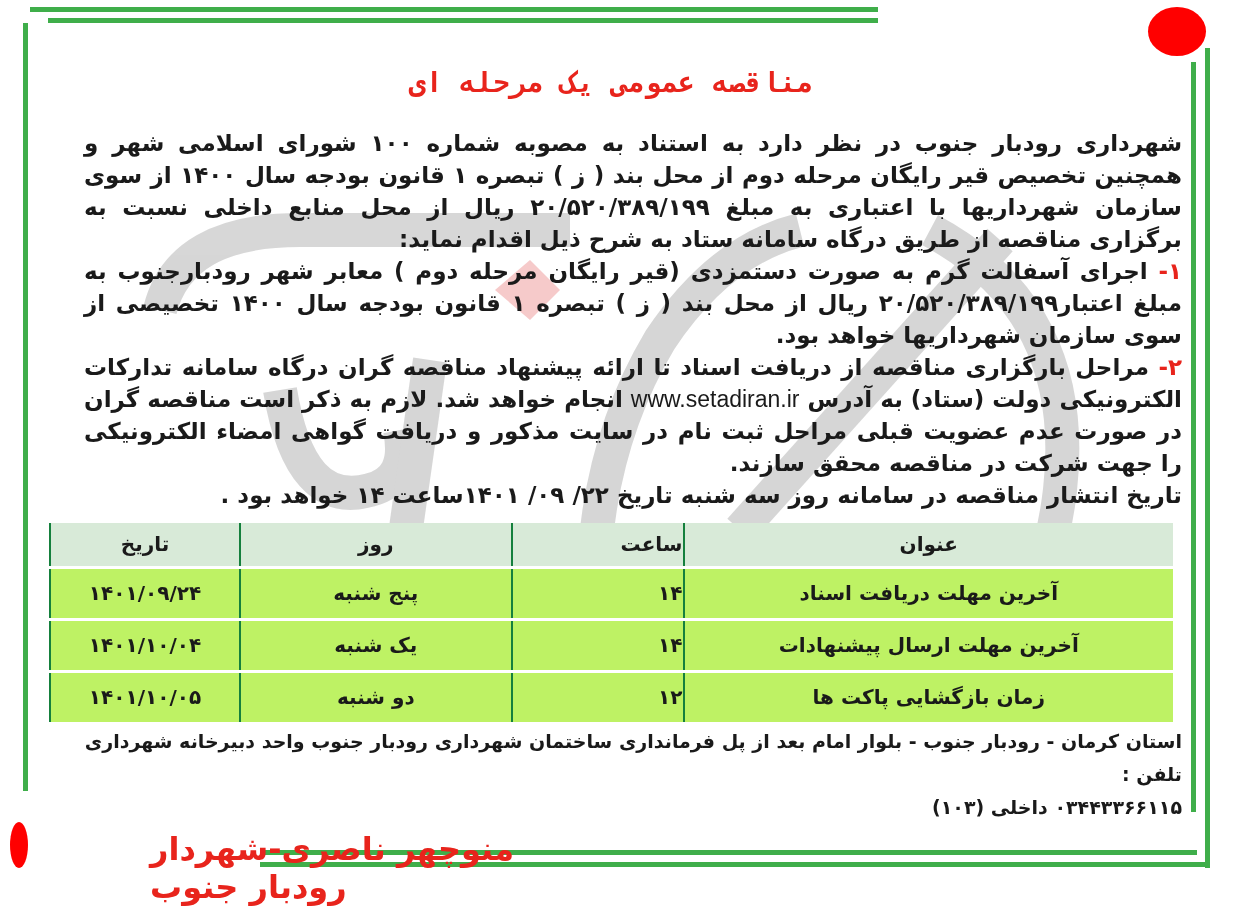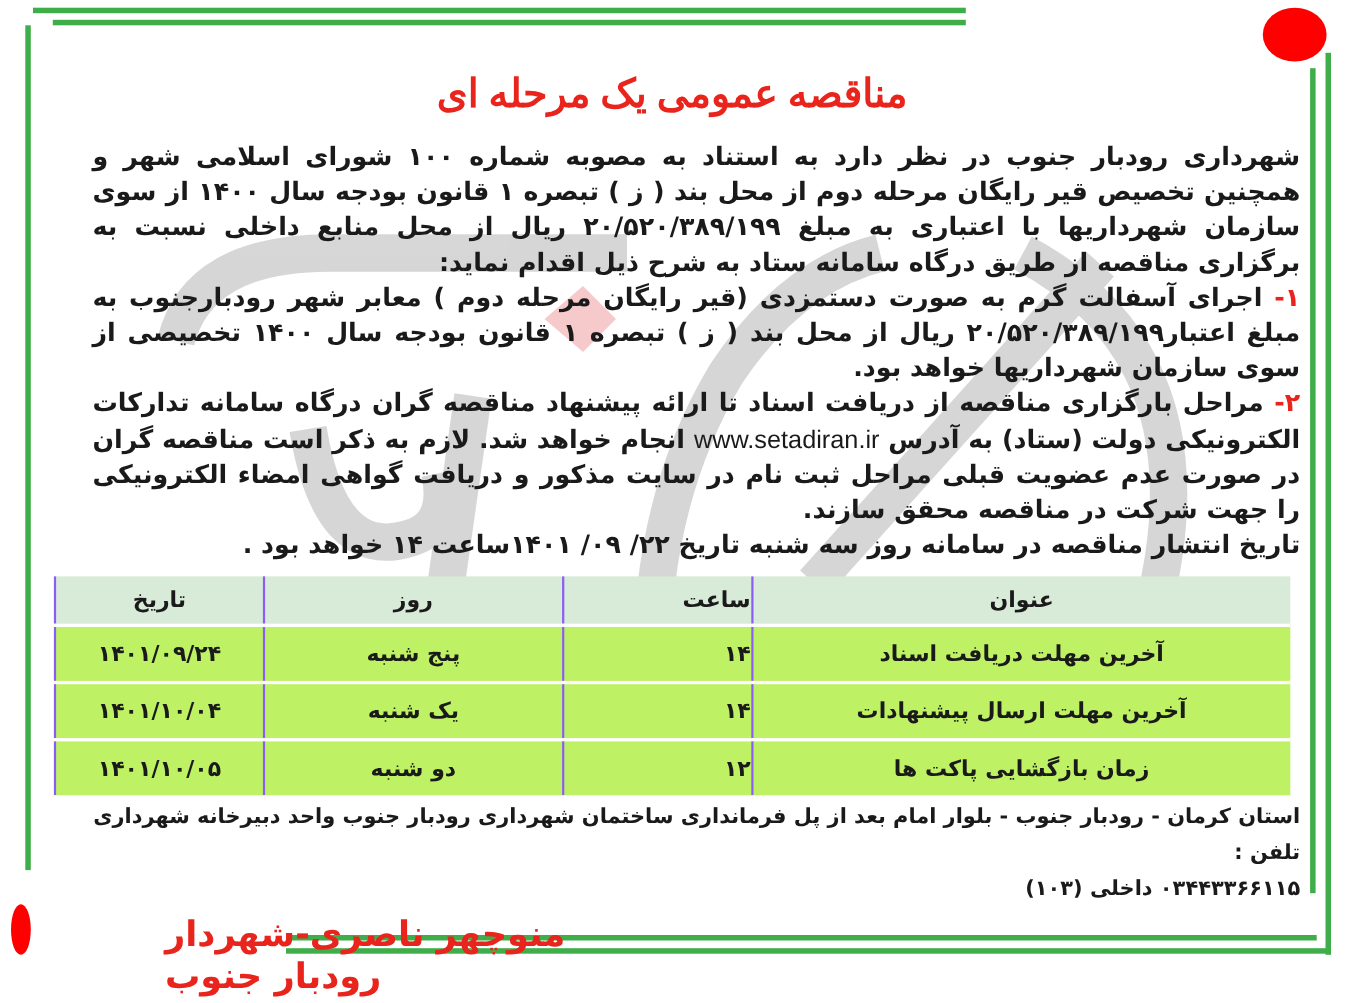--- a/index.html
+++ b/index.html
@@ -19,41 +19,41 @@
     .dot { position: absolute; border-radius: 50%; background: #ff0000; }
     .dot-top { left: 1148px; top: 7px; width: 58px; height: 49px; }
     .dot-bottom { left: 10px; top: 822px; width: 18px; height: 46px; }
 
     
     .watermark { position: absolute; left: 100px; top: 190px; width: 1000px; height: 520px; pointer-events: none; }
 
     .content { position: absolute; left: 40px; top: 55px; width: 1142px; direction: rtl; }
 
     .title {
-      text-align: center; color: #e8241c; font-weight: bold; font-size: 36px;
-      font-family: Liberation Serif, serif; letter-spacing: 0; margin-bottom: 12px;
+      text-align: center; color: #e8241c; font-weight: bold; font-size: 28px;
+      font-family: Liberation Mono, monospace; letter-spacing: 0; margin-bottom: 12px;
       height: 60px; line-height: 60px;
     }
 
     .para { font-size: 23px; font-weight: bold; line-height: 32px; text-align: justify; margin-left: 44px; }
     .para .num { color: #e8241c; }
     .para .url { font-weight: normal; font-family: "Liberation Sans", sans-serif; direction: ltr; unicode-bidi: embed; }
 
     table.schedule {
       width: 1124px; margin: 12px auto 0 auto; border-collapse: collapse;
       font-size: 20px; font-weight: bold; direction: rtl;
     }
     table.schedule th {
       background: #d8ead8; height: 44px; font-weight: bold; text-align: center;
       border-bottom: 3px solid #ffffff;
     }
     table.schedule td {
       background: #bef264; height: 52px; text-align: center; border-bottom: 3px solid #ffffff;
     }
-    table.schedule th, table.schedule td { border-left: 2px solid #8b5cf6; }
+    table.schedule th, table.schedule td { border-left: 2px solid #15803d; }
     table.schedule th.col-title, table.schedule td.col-title { width: 490px; }
     table.schedule th.col-hour, table.schedule td.col-hour { width: 172px; text-align: right; }
     table.schedule th.col-day, table.schedule td.col-day { width: 272px; }
     table.schedule th.col-date, table.schedule td.col-date { width: 190px; }
 
     .contact-heading { color: #e8241c; font-size: 19px; font-weight: bold; margin-top: 4px; line-height: 30px; }
     .contact-line { font-size: 19px; font-weight: bold; line-height: 33px; }
 
     .signature {
       position: absolute; left: 150px; top: 830px; width: 380px; text-align: left;

